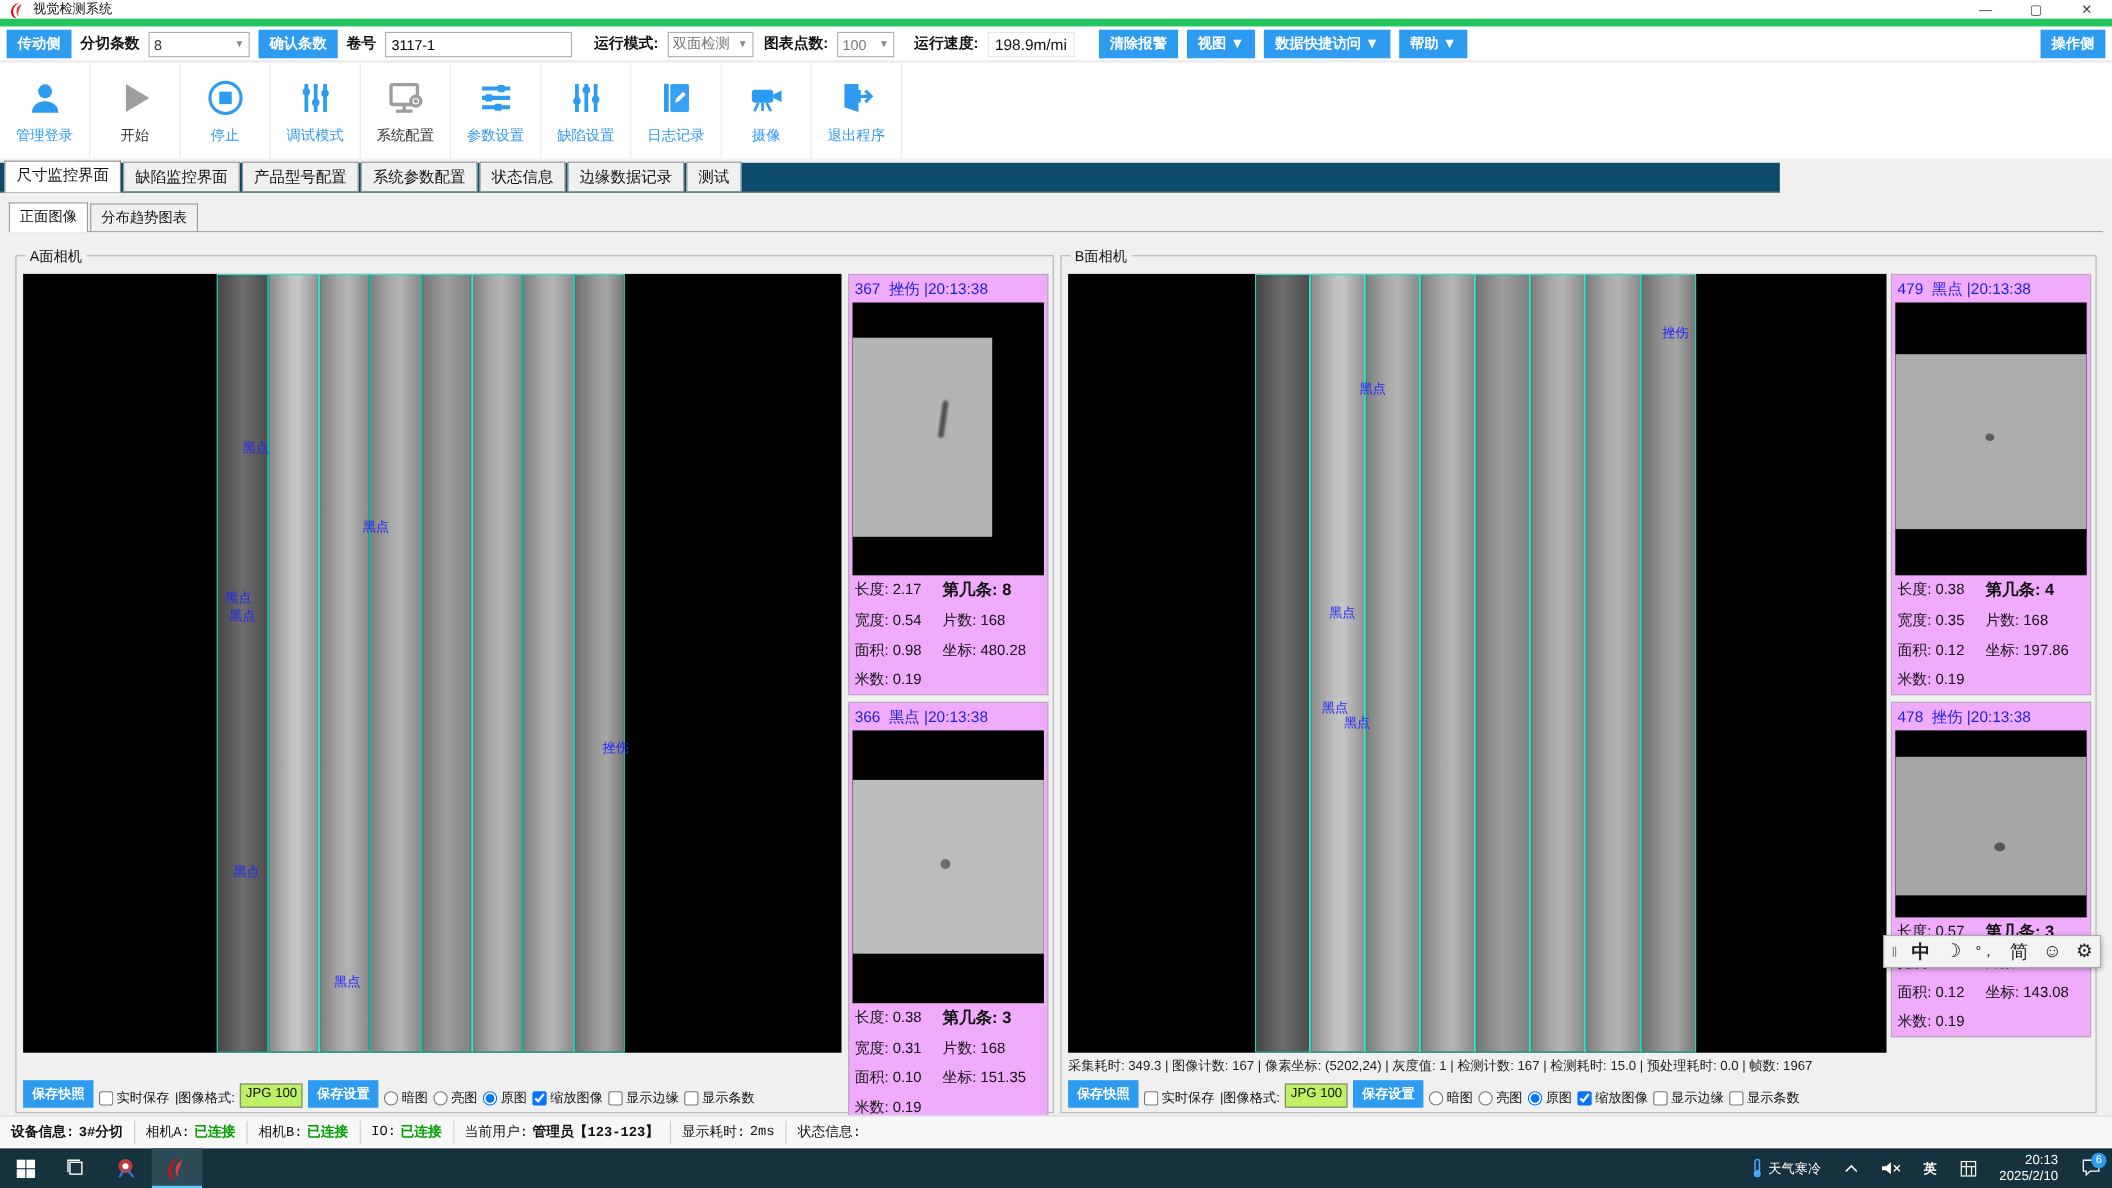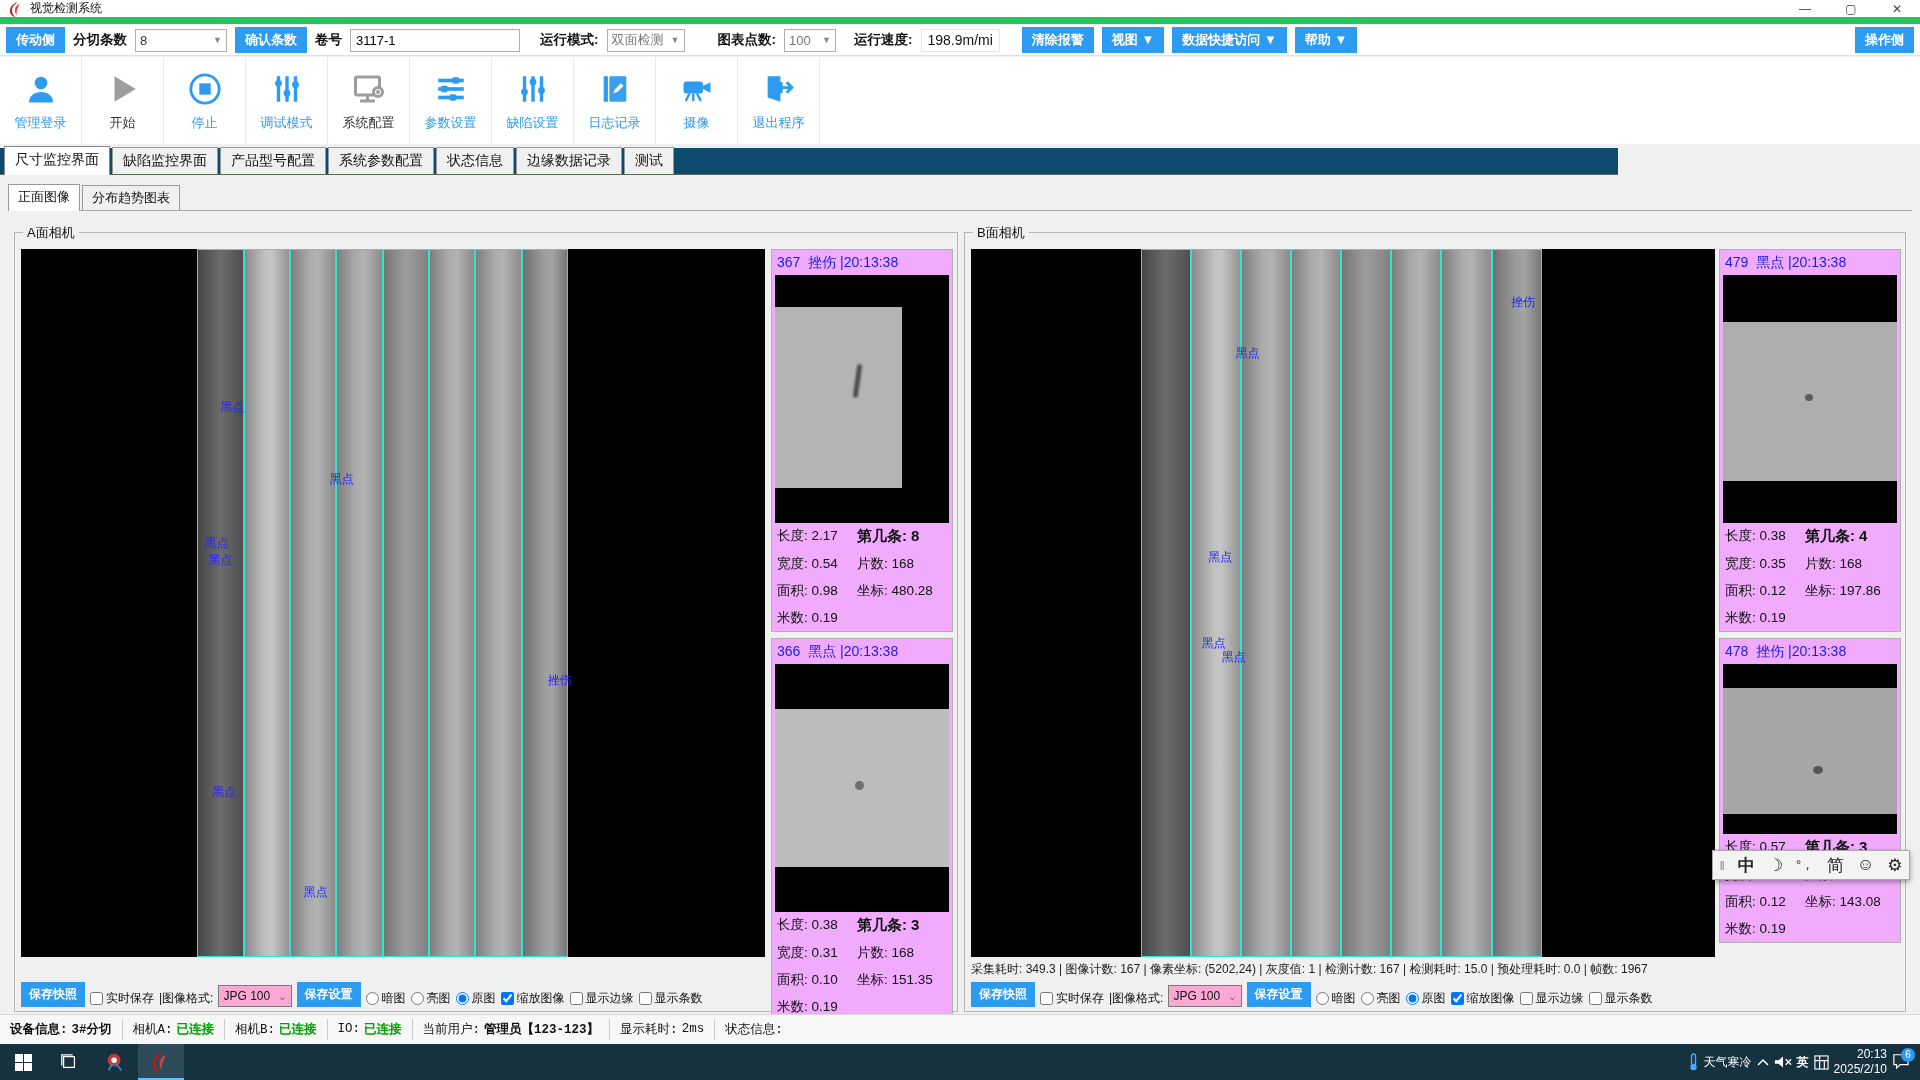--- a/index.html
+++ b/index.html
@@ -53,21 +53,21 @@
   .strip:nth-child(1){ background:linear-gradient(90deg,#454545,#6d6d6d 50%,#4e4e4e); }
   .strip:nth-child(2){ background:linear-gradient(90deg,#8a8a8a,#c0c0c0 45%,#c6c6c6 60%,#939393); }
   .strip:nth-child(5){ background:linear-gradient(90deg,#757575,#9e9e9e 50%,#818181); }
   .strip:nth-child(8){ background:linear-gradient(90deg,#6f6f6f,#9a9a9a 45%,#a5a5a5 65%,#777); }
   .defect-label { position:absolute; color:#2323ff; font-size:12px; white-space:nowrap; }
 
   .camstatus { position:absolute; left:6px; top:728px; width:744px; font-size:12px; color:#222; white-space:nowrap; overflow:hidden; }
   .camctrl { position:absolute; left:6px; top:746px; width:744px; height:28px; display:flex; align-items:flex-end; gap:5px; font-size:12px; white-space:nowrap; }
   .camctrl .btn-blue { padding:4px 8px; font-size:12px; }
   .camctrl label { display:flex; align-items:center; gap:3px; }
-  .mini-select { border:1px solid #7a7a7a; background:#f9a8d4; height:22px; display:flex; align-items:center; padding:0 4px; gap:8px; }
+  .mini-select { border:1px solid #7a7a7a; background:#bef264; height:22px; display:flex; align-items:center; padding:0 4px; gap:8px;flex-direction:column; }
 
   
   .cardcol { position:absolute; left:756px; top:16px; width:182px; }
   .group.b .cardcol { left:754px; }
   .dcard { background:#f0abfc; border:1px solid #b0b0b0; margin-bottom:6px; padding:2px 3px 4px 3px; }
   .dcard .dhead { color:#1d1de0; font-size:14px; padding:2px 2px 3px 2px; }
   .dthumb { width:100%; height:248px; background:#000; position:relative; overflow:hidden; }
   .dinfo { display:grid; grid-template-columns:47% 53%; font-size:13.5px; padding:4px 2px 0 2px; row-gap:9px; }
   .dinfo .big { font-weight:bold; font-size:15px; }
 
@@ -83,21 +83,21 @@
   
   .statusbar { position:absolute; left:0; top:1014px; width:1920px; height:30px; background:#f7f7f7; border-top:1px solid #d9d9d9; display:flex; align-items:center; font-size:12.5px; }
   .statusbar .seg { padding:0 10px; display:flex; gap:4px; align-items:center; border-right:1px solid #ccc; height:70%;font-family:Liberation Mono, monospace; }
   .statusbar .b { font-weight:bold; }
   .ok { color:#00a000; font-weight:bold; }
 
   
   .taskbar { position:absolute; left:0; top:1044px; width:1920px; height:36px; background:#17323f; display:flex; align-items:center; color:#fff; }
   .tb-icon { width:46px; height:36px; display:flex; align-items:center; justify-content:center; cursor:pointer; }
   .tb-icon.active { background:#2c4a58; box-shadow:inset 0 -2px 0 #5ac8ff; }
-  .tray { margin-left:auto; display:flex; align-items:center; gap:5px; padding-right:10px; font-size:12px; }
+  .tray { margin-left:auto; display:flex; align-items:center; gap:21px; padding-right:10px; font-size:12px; }
   .tray .clock { text-align:right; line-height:1.25; }
   .badge { position:absolute; right:-5px; top:-5px; background:#2d9bf0; color:#fff; border-radius:50%; width:14px; height:14px; font-size:10px; display:flex; align-items:center; justify-content:center; }
   .notif { position:relative; }
 </style>
 </head>
 <body>
 
 <div class="titlebar">
   <svg class="appicon" viewBox="0 0 24 24">
       <path d="M15 2C8 3 3 8.5 3 15c0 5 3.5 8 8 9-3.5-3-5-6-5-9.5C6 8 10 4.5 15 2z" fill="#c81414"></path>
@@ -119,21 +119,21 @@
       <span class="arr">▼</span>
   </div>
   <button class="btn-blue">确认条数</button>
   <span class="tb-label">卷号</span>
   <input class="tb-input" value="3117-1" style="">
   <span class="tb-label" style="margin-left:12px">运行模式:</span>
   <div class="tb-select" style="width:78px">
     <span>双面检测</span>
       <span class="arr">▼</span>
   </div>
-  <span class="tb-label" style="margin-left:25px">图表点数:</span>
+  <span class="tb-label" style="margin-left:2px">图表点数:</span>
   <div class="tb-select" style="width:52px">
     <span>100</span>
       <span class="arr">▼</span>
   </div>
   <span class="tb-label" style="margin-left:10px">运行速度:</span>
   <div class="tb-box">198.9m/mi</div>
   <button class="btn-blue" style="margin-left:14px">清除报警</button>
   <button class="btn-blue">视图 ▼</button>
   <button class="btn-blue">数据快捷访问 ▼</button>
   <button class="btn-blue">帮助 ▼</button>

